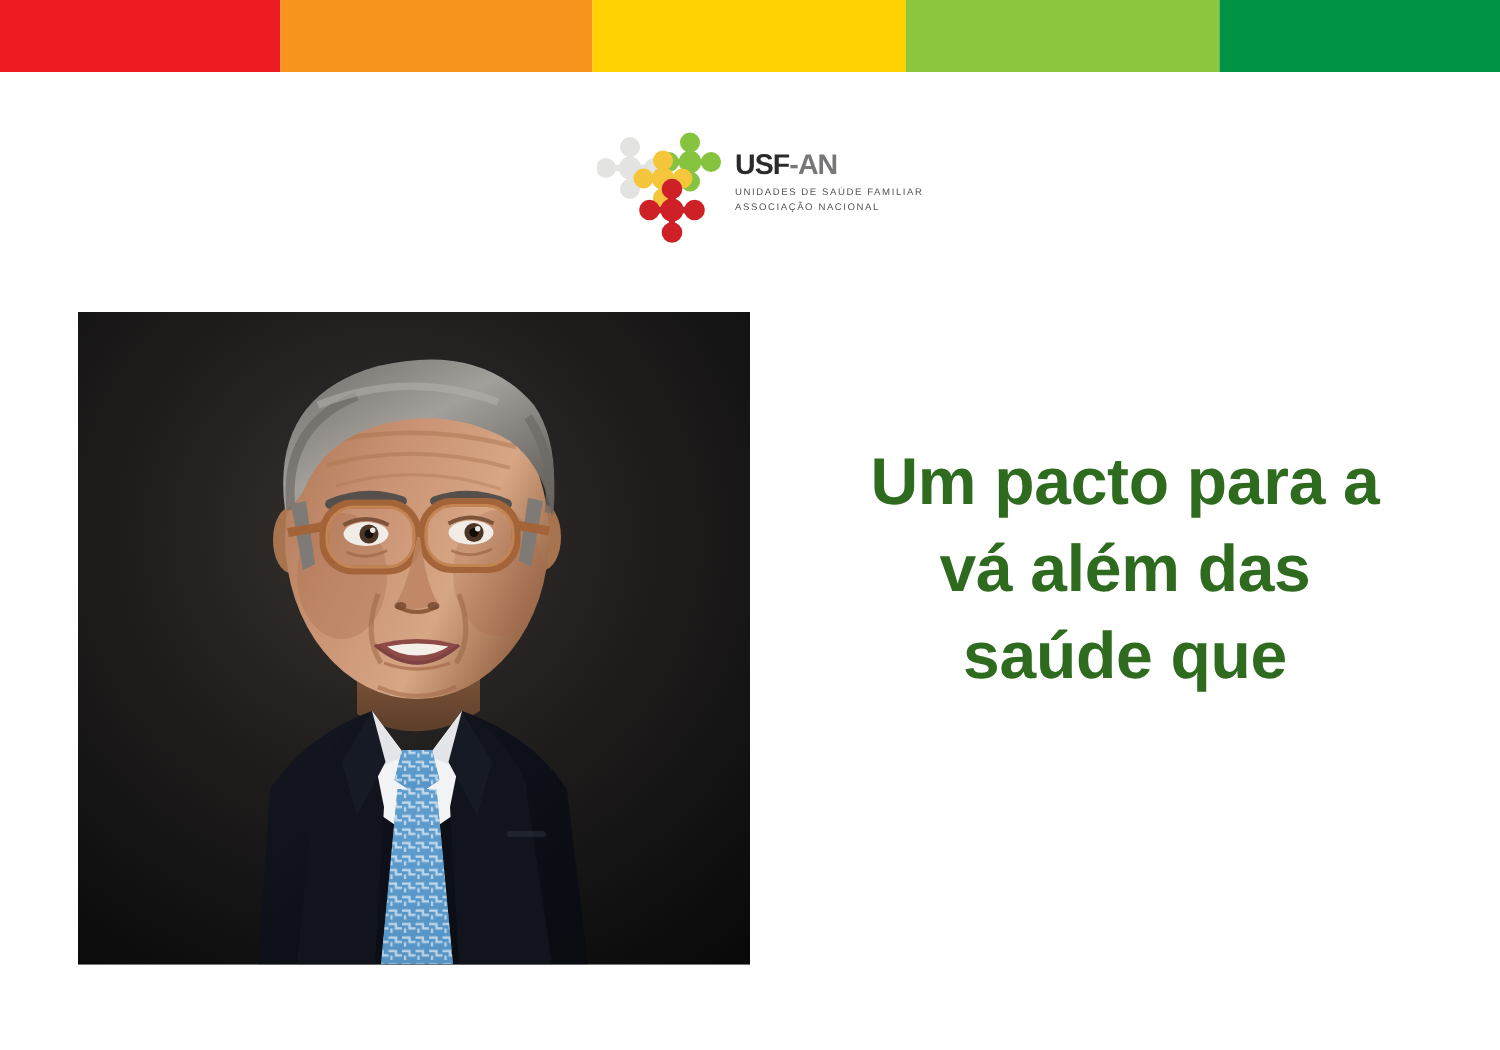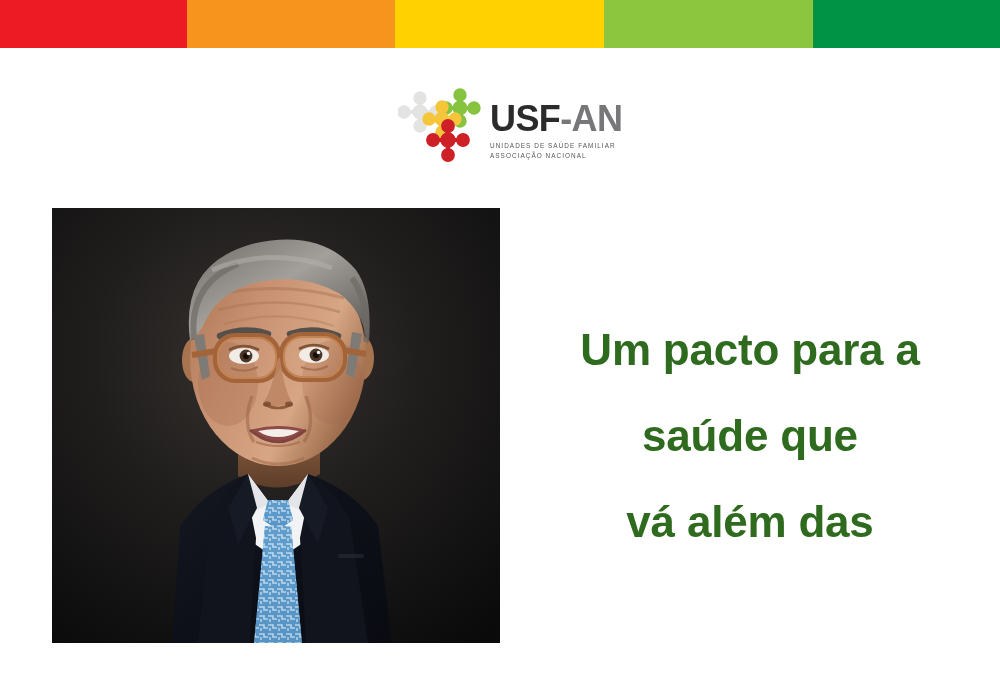--- a/index.html
+++ b/index.html
@@ -49,21 +49,21 @@
   }
   #logo-text-block {
     position: absolute;
     left: 92px;
     top: 13px;
     width: 114px;
   }
   #logo-wordmark {
     font-family: "Liberation Sans", sans-serif;
     font-weight: bold;
-    font-size: 36px;
+    font-size: 19px;
     letter-spacing: -0.6px;
     line-height: 1;
     white-space: nowrap;
   }
   #logo-wordmark .wm-dark { color: #2b2b2b; }
   #logo-wordmark .wm-grey { color: #77777a; }
   .logo-sub {
     font-family: "Liberation Sans", sans-serif;
     font-size: 6.4px;
     letter-spacing: 1.05px;
@@ -92,21 +92,21 @@
     top: 293px;
     width: 460px;
     text-align: center;
     color: #2f6b1f;
     font-family: "Liberation Sans", sans-serif;
     font-weight: bold;
     font-size: 44px;
     line-height: 1.32;
     letter-spacing: -0.2px;
   }
-  #headline .hl-line { display: block; margin-top: 28px; }
+  #headline .hl-line { display: block; }
 </style>
 </head>
 <body style="background: rgb(255, 255, 255);">
 
 <div id="color-bar">
   <div class="band band-red" style="background: rgb(237, 28, 36);"></div>
   <div class="band band-orange" style="background: rgb(247, 148, 30);"></div>
   <div class="band band-yellow" style="background: rgb(255, 209, 0);"></div>
   <div class="band band-lgreen" style="background: rgb(140, 198, 63);"></div>
   <div class="band band-dgreen" style="background: rgb(0, 146, 69);"></div>
@@ -307,15 +307,15 @@
     <path d="M206 223 Q226 219 247 223 Q238 229 226 229 Q214 229 206 223 Z" fill="#f4efe9"></path>
     <path d="M198 222 Q226 246 254 222" stroke="#7d4340" stroke-width="2.4" fill="none"></path>
     <path d="M204 234 Q226 242 248 234" stroke="#a76a4d" stroke-width="2.2" fill="none" opacity="0.7"></path>
 
     <path d="M200 250 Q226 262 252 250" stroke="#9b6343" stroke-width="3" fill="none" opacity="0.5"></path>
   </svg>
 </div>
 
 <div id="headline" style="color: rgb(47, 107, 31);">
   <span class="hl-line">Um pacto para a</span>
+  <span class="hl-line">vá além das</span>
   <span class="hl-line">saúde que</span>
-  <span class="hl-line">vá além das</span>
 </div>
 
 </body></html>

